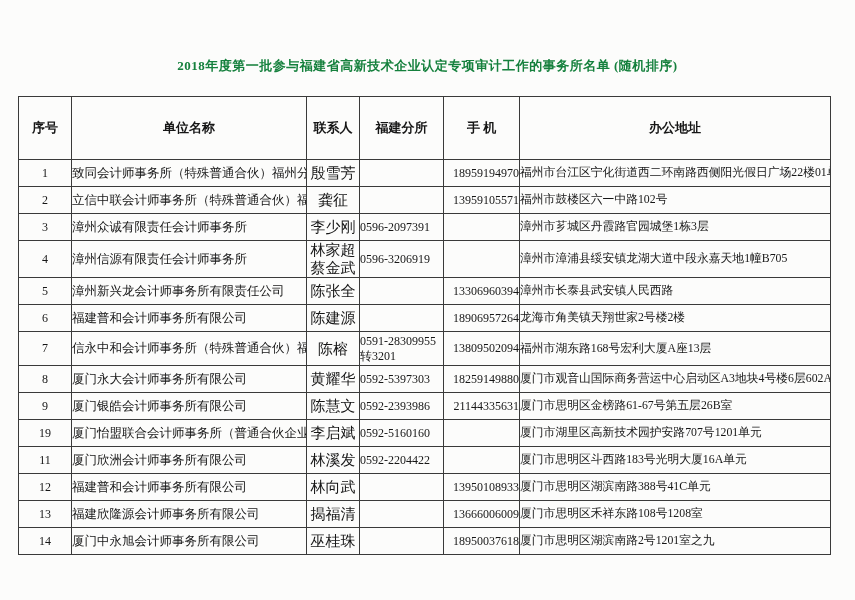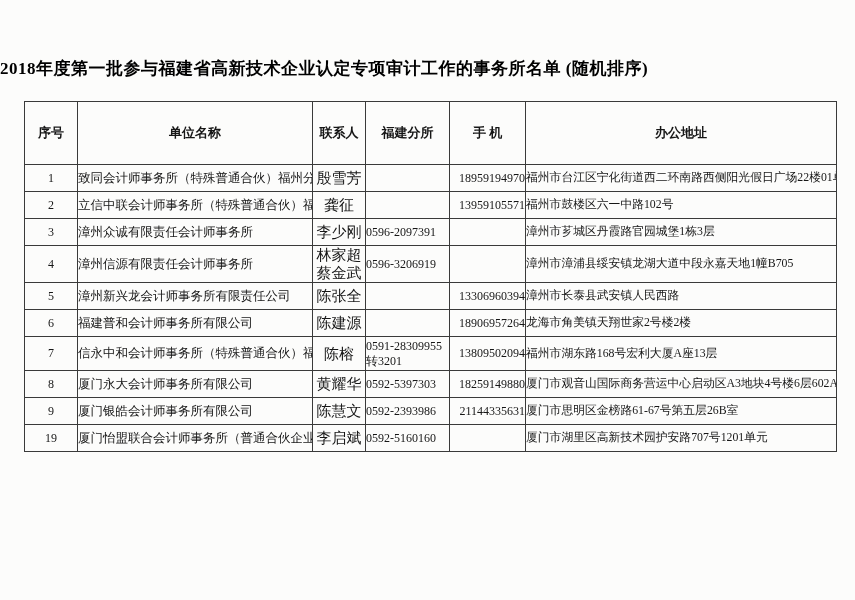--- a/index.html
+++ b/index.html
@@ -11,31 +11,31 @@
   .page {
     position: relative;
     width: 855px;
     height: 600px;
     background: #fcfcfb;
     color: #161616;
     overflow: hidden;
   }
   .doc-title {
     padding-top: 57px;
-    text-align: left;
-    font-size: 17px;
+    text-align: center;
+    font-size: 13px;
     font-weight: bold;
     letter-spacing: 0.5px;
-    color: #000000;
+    color: #15803d;
   }
   table.roster {
     border-collapse: collapse;
     table-layout: fixed;
     width: 812px;
-    margin: 21px 0 0 24px;
+    margin: 21px 0 0 18px;
   }
   table.roster th,
   table.roster td {
     border: 1px solid #3a3a3a;
     vertical-align: middle;
     padding: 0;
     overflow: hidden;
   }
   table.roster th {
     height: 62px;
@@ -153,15 +153,47 @@
         <td class="c-addr">厦门市思明区金榜路61-67号第五层26B室</td>
       </tr>
       <tr class="row">
         <td class="c-no">19</td>
         <td class="c-name">厦门怡盟联合会计师事务所（普通合伙企业）</td>
         <td class="c-contact">李启斌</td>
         <td class="c-office">0592-5160160</td>
         <td class="c-mobile"></td>
         <td class="c-addr">厦门市湖里区高新技术园护安路707号1201单元</td>
       </tr>
+      <tr class="row">
+        <td class="c-no">11</td>
+        <td class="c-name">厦门欣洲会计师事务所有限公司</td>
+        <td class="c-contact">林溪发</td>
+        <td class="c-office">0592-2204422</td>
+        <td class="c-mobile"></td>
+        <td class="c-addr">厦门市思明区斗西路183号光明大厦16A单元</td>
+      </tr>
+      <tr class="row">
+        <td class="c-no">12</td>
+        <td class="c-name">福建普和会计师事务所有限公司</td>
+        <td class="c-contact">林向武</td>
+        <td class="c-office"></td>
+        <td class="c-mobile">13950108933</td>
+        <td class="c-addr">厦门市思明区湖滨南路388号41C单元</td>
+      </tr>
+      <tr class="row">
+        <td class="c-no">13</td>
+        <td class="c-name">福建欣隆源会计师事务所有限公司</td>
+        <td class="c-contact">揭福清</td>
+        <td class="c-office"></td>
+        <td class="c-mobile">13666006009</td>
+        <td class="c-addr">厦门市思明区禾祥东路108号1208室</td>
+      </tr>
+      <tr class="row">
+        <td class="c-no">14</td>
+        <td class="c-name">厦门中永旭会计师事务所有限公司</td>
+        <td class="c-contact">巫桂珠</td>
+        <td class="c-office"></td>
+        <td class="c-mobile">18950037618</td>
+        <td class="c-addr">厦门市思明区湖滨南路2号1201室之九</td>
+      </tr>
     </tbody>
   </table>
 </div>
 
 </body></html>

